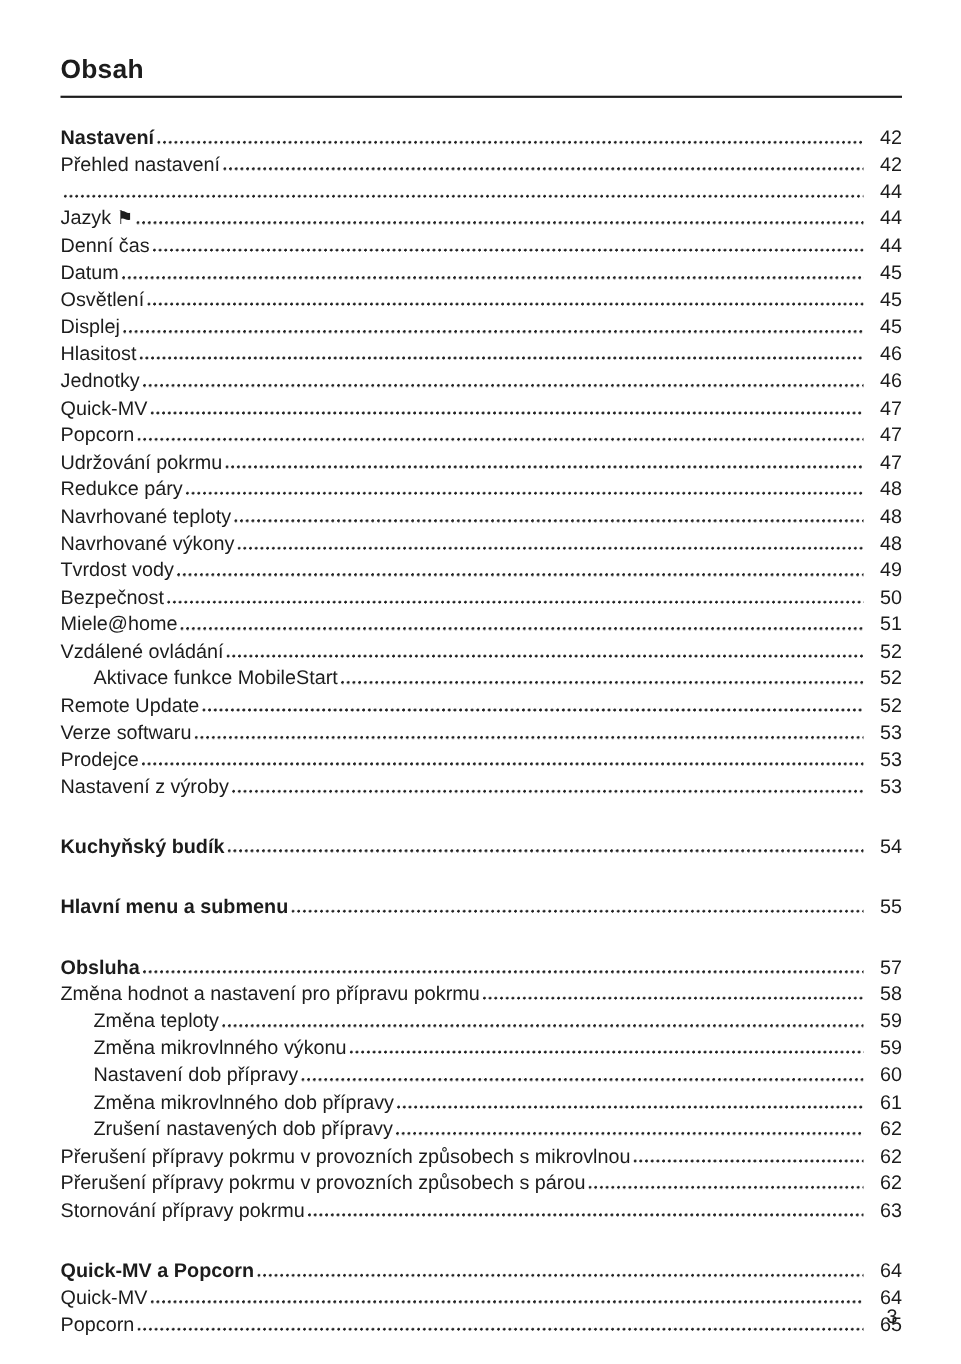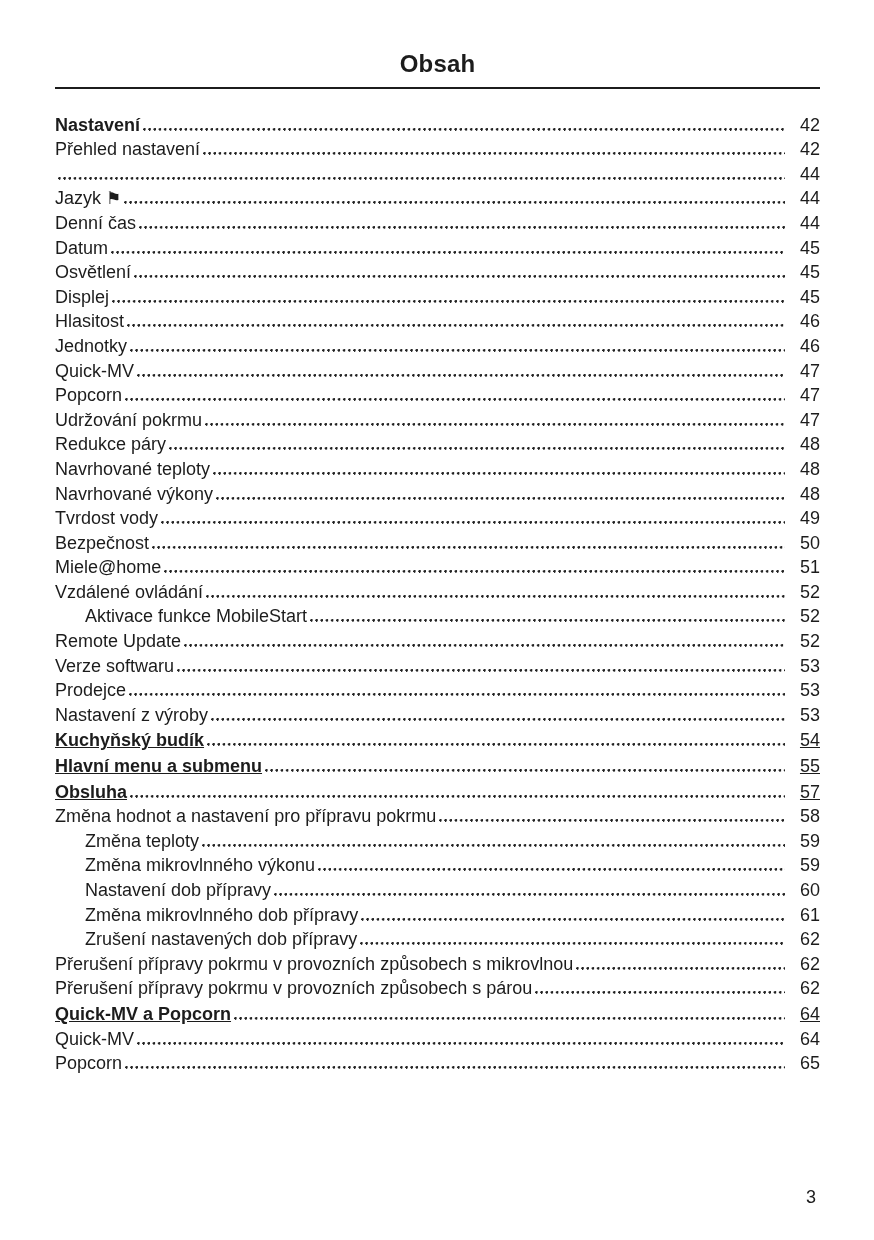--- a/index.html
+++ b/index.html
@@ -14,43 +14,42 @@
     background: #ffffff;
     font-family: "Liberation Sans", sans-serif;
     color: #1c1c1c;
     overflow: hidden;
     box-sizing: border-box;
   }
   .content {
     padding: 50px 54px 0 55px;
   }
   .header-title {
-    text-align: center;
+    text-align: left;
     font-size: 24px;
     font-weight: bold;
     line-height: 28px;
     letter-spacing: 0.2px;
   }
   .header-rule {
     border: none;
     border-top: 2px solid #1c1c1c;
     margin: 9px 0 0 0;
   }
   .toc {
     margin-top: 22px;
   }
   .toc-row {
     display: flex;
     align-items: flex-end;
     height: 24.6px;
     font-size: 18px;
   }
   .toc-row.gap-before {
-    margin-top: 1px;
-    text-decoration: underline;
+    margin-top: 30px;
   }
   .toc-row.indent-1 {
     padding-left: 30px;
   }
   .toc-row.bold .toc-label {
     font-weight: bold;
   }
   .toc-label {
     white-space: nowrap;
     flex: 0 0 auto;
@@ -271,20 +270,25 @@
         <div class="toc-row">
           <span class="toc-label">Přerušení přípravy pokrmu v provozních způsobech s mikrovlnou</span>
           <span class="toc-dots"></span>
           <span class="toc-page">62</span>
         </div>
         <div class="toc-row">
           <span class="toc-label">Přerušení přípravy pokrmu v provozních způsobech s párou</span>
           <span class="toc-dots"></span>
           <span class="toc-page">62</span>
         </div>
+        <div class="toc-row">
+          <span class="toc-label">Stornování přípravy pokrmu</span>
+          <span class="toc-dots"></span>
+          <span class="toc-page">63</span>
+        </div>
         <div class="toc-row bold gap-before">
           <span class="toc-label">Quick-MV a Popcorn</span>
           <span class="toc-dots"></span>
           <span class="toc-page">64</span>
         </div>
         <div class="toc-row">
           <span class="toc-label">Quick-MV</span>
           <span class="toc-dots"></span>
           <span class="toc-page">64</span>
         </div>

